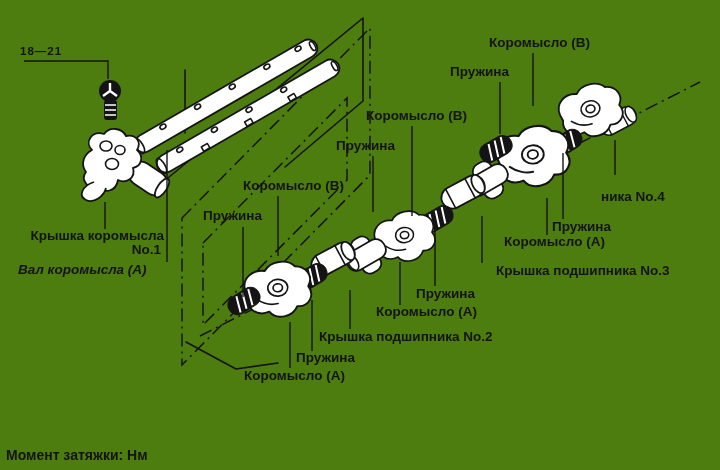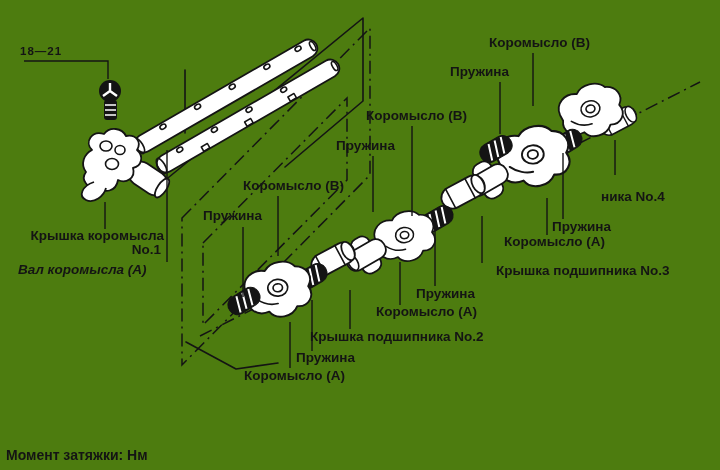--- a/index.html
+++ b/index.html
@@ -19,21 +19,21 @@
   #lbl-spring2{left:336px;top:139px;}
   #lbl-rocker-b3{left:489px;top:36px;}
   #lbl-spring3{left:450px;top:65px;}
   #lbl-cap4-1{left:577px;top:176px;}
   #lbl-cap4-2{left:589px;top:190px;margin-left:12px;}
   #lbl-spring4{left:552px;top:220px;}
   #lbl-rocker-a1{left:504px;top:235px;}
   #lbl-cap3{left:449px;top:264px;margin-left:47px;}
   #lbl-spring5{left:416px;top:287px;}
   #lbl-rocker-a2{left:376px;top:305px;}
-  #lbl-cap2{left:310px;top:330px;}
+  #lbl-cap2{left:319px;top:330px;}
   #lbl-spring6{left:296px;top:351px;}
   #lbl-rocker-a3{left:244px;top:369px;}
   #lbl-footer{left:6px;top:448px;font-size:14px;text-align:right;}
   .stroke{fill:none;stroke:#141414;stroke-width:1.6;stroke-linecap:round;stroke-linejoin:round;}
   .part{fill:#ffffff;stroke:#141414;stroke-width:1.8;stroke-linejoin:round;}
   .partd{fill:#141414;stroke:#141414;stroke-width:1;}
   .leader{stroke:#141414;stroke-width:1.4;fill:none;}
   .dashdot{fill:none;stroke:#141414;stroke-width:1.5;stroke-dasharray:13 5 2 5;}
 </style>
 </head>

